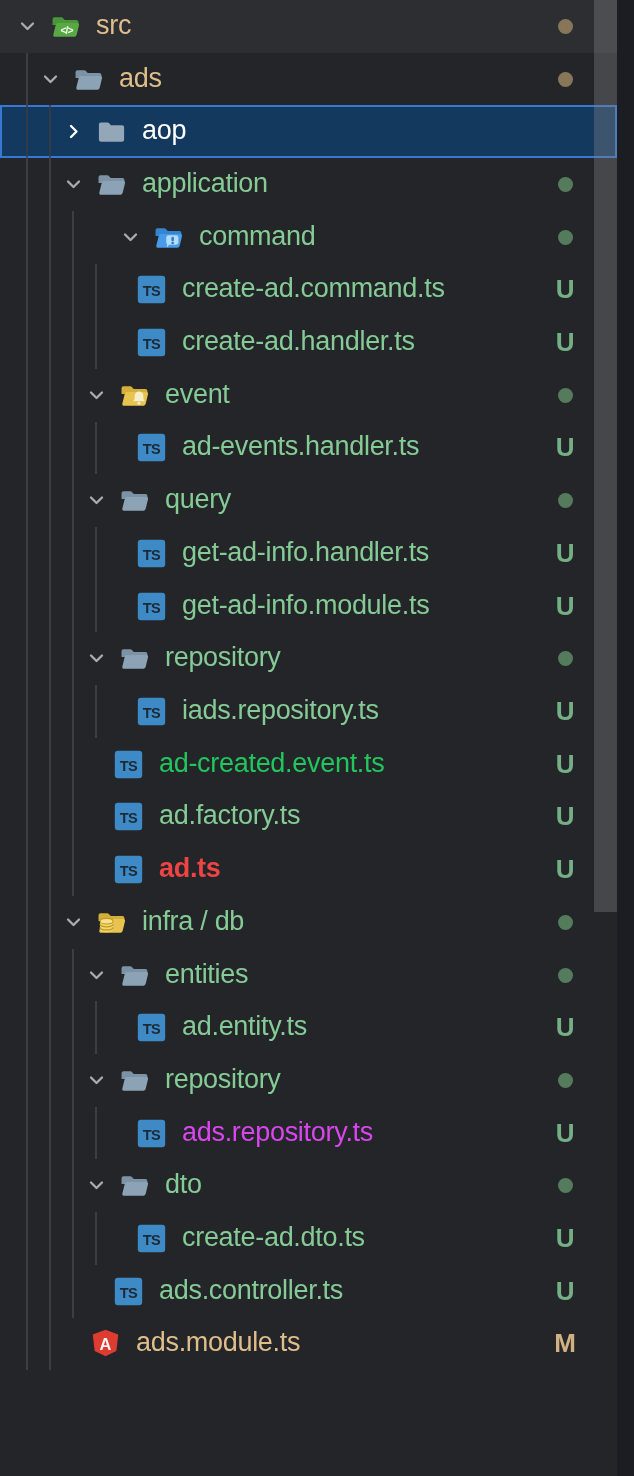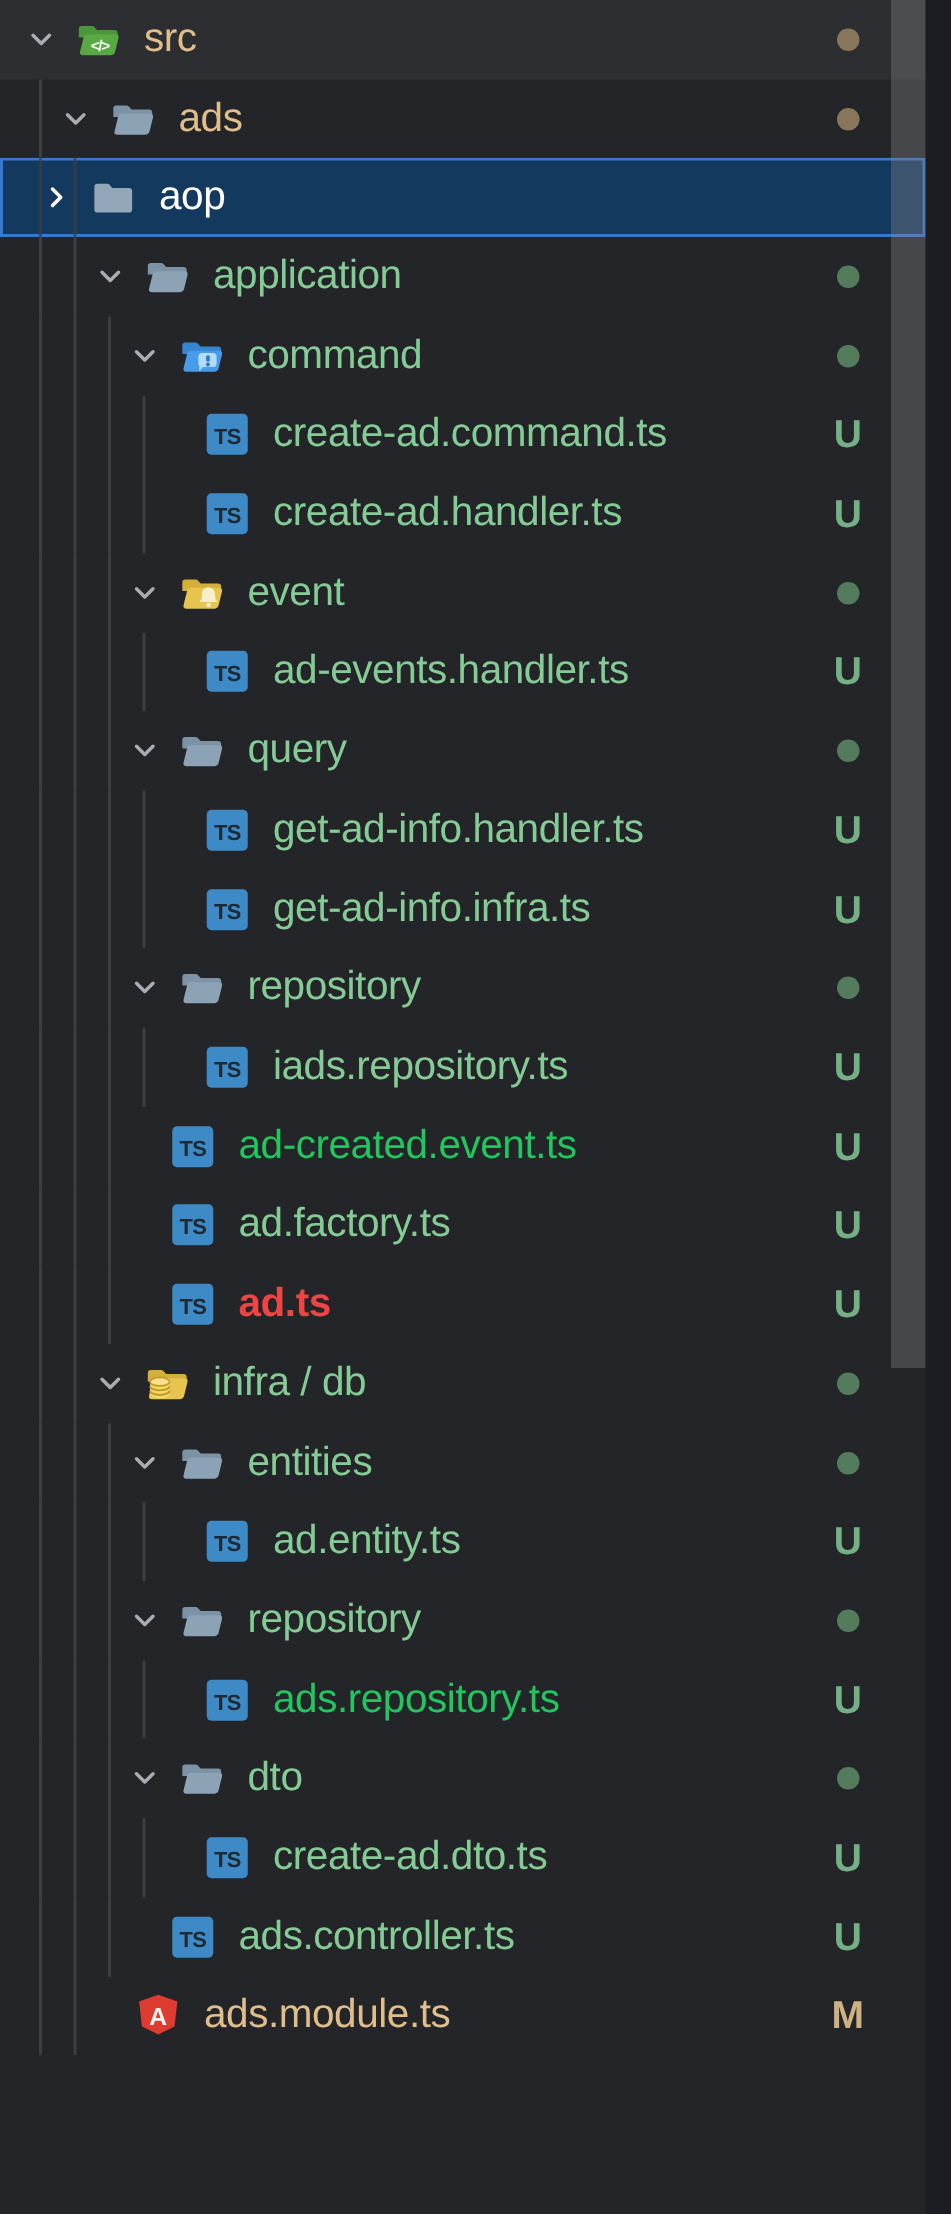--- a/index.html
+++ b/index.html
@@ -88,21 +88,21 @@
      <path d="M2.6 7 q0 -2.2 2.2 -2.2 h7.6 a2.6 2.6 0 0 1 1.9 .9 l1.9 2.1 H29 q2.4 0 2.4 2.4 v3.2 H2.6 Z" fill="#7C93A6"></path>
      <path d="M9 11 H30 C31.6 11 32.4 12.2 32 13.7 L29.5 23.9 C29.1 25.6 27.8 26.5 26.2 26.5 H5.6 C4 26.5 3.1 25.3 3.5 23.8 L6.2 13 C6.6 11.7 7.6 11 9 11 Z" fill="#8CA3B6"></path>
 
    </svg>
         </span>
         <span class="label" style="color: rgb(223, 190, 140);">ads</span>
         <span class="badge">
           <span class="dot" style="background: rgb(135, 118, 90);"></span>
         </span>
       </div>
-      <div class="row selected" style="padding-left: 26px;">
+      <div class="row selected" style="padding-left: 62px;">
         <div class="guide" style="left: 26px;"></div>
         <div class="guide" style="left: 49px;"></div>
         <span class="twistie">
           <svg width="21" height="21" viewBox="0 0 21 21">
             <path d="M8 5 L13.5 10.5 L8 16" fill="none" stroke="#FFFFFF" stroke-width="2.3" stroke-linecap="round" stroke-linejoin="round"></path>
           </svg>
         </span>
         <span class="ficon">
           <svg width="31" height="27" viewBox="0 0 34 30">
             <path d="M3 7.2 C3 5.8 3.9 5 5.3 5 h7.1 c.8 0 1.5 .3 2 .9 l1.9 2.2 H28.7 C30.3 8.1 31 8.9 31 10.4 V24 c0 1.5 -.8 2.3 -2.3 2.3 H5.3 C3.8 26.3 3 25.5 3 24 Z" fill="#93A7B9"></path>
@@ -123,21 +123,21 @@
      <path d="M2.6 7 q0 -2.2 2.2 -2.2 h7.6 a2.6 2.6 0 0 1 1.9 .9 l1.9 2.1 H29 q2.4 0 2.4 2.4 v3.2 H2.6 Z" fill="#7C93A6"></path>
      <path d="M9 11 H30 C31.6 11 32.4 12.2 32 13.7 L29.5 23.9 C29.1 25.6 27.8 26.5 26.2 26.5 H5.6 C4 26.5 3.1 25.3 3.5 23.8 L6.2 13 C6.6 11.7 7.6 11 9 11 Z" fill="#8CA3B6"></path>
 
    </svg>
         </span>
         <span class="label" style="color: rgb(133, 203, 150);">application</span>
         <span class="badge">
           <span class="dot" style="background: rgb(84, 124, 92);"></span>
         </span>
       </div>
-      <div class="row" style="padding-left: 85px;">
+      <div class="row" style="padding-left: 119px;">
         <div class="guide" style="left: 26px;"></div>
         <div class="guide" style="left: 49px;"></div>
         <div class="guide" style="left: 72px;"></div>
         <span class="twistie">
           <svg width="21" height="21" viewBox="0 0 21 21">
             <path d="M5 7.5 L10.5 13 L16 7.5" fill="none" stroke="#A8ADB3" stroke-width="2.3" stroke-linecap="round" stroke-linejoin="round"></path>
           </svg>
         </span>
         <span class="ficon">
           <svg width="31" height="27" viewBox="0 0 34 30">
@@ -262,21 +262,21 @@
         <div class="guide" style="left: 49px;"></div>
         <div class="guide" style="left: 72px;"></div>
         <div class="guide" style="left: 95px;"></div>
         <span class="fspacer"></span>
         <span class="ficon">
           <svg width="31" height="31" viewBox="0 0 34 34">
             <rect x="2" y="2" width="30" height="30" rx="3.5" fill="#3E8AC6"></rect>
             <text x="17" y="24" font-size="16" font-weight="700" fill="#1D2935" text-anchor="middle" font-family="'Liberation Sans',sans-serif" letter-spacing="-0.5">TS</text>
           </svg>
         </span>
-        <span class="label" style="color: rgb(133, 203, 150);">get-ad-info.infra.ts</span>
+        <span class="label" style="color: rgb(133, 203, 150);">get-ad-info.module.ts</span>
         <span class="badge" style="color: rgb(116, 175, 134);">U</span>
       </div>
       <div class="row" style="padding-left: 85px;">
         <div class="guide" style="left: 26px;"></div>
         <div class="guide" style="left: 49px;"></div>
         <div class="guide" style="left: 72px;"></div>
         <span class="twistie">
           <svg width="21" height="21" viewBox="0 0 21 21">
             <path d="M5 7.5 L10.5 13 L16 7.5" fill="none" stroke="#A8ADB3" stroke-width="2.3" stroke-linecap="round" stroke-linejoin="round"></path>
           </svg>
@@ -435,21 +435,21 @@
         <div class="guide" style="left: 49px;"></div>
         <div class="guide" style="left: 72px;"></div>
         <div class="guide" style="left: 95px;"></div>
         <span class="fspacer"></span>
         <span class="ficon">
           <svg width="31" height="31" viewBox="0 0 34 34">
             <rect x="2" y="2" width="30" height="30" rx="3.5" fill="#3E8AC6"></rect>
             <text x="17" y="24" font-size="16" font-weight="700" fill="#1D2935" text-anchor="middle" font-family="'Liberation Sans',sans-serif" letter-spacing="-0.5">TS</text>
           </svg>
         </span>
-        <span class="label" style="color: #22c55e;">ads.repository.ts</span>
+        <span class="label" style="color: #d946ef;">ads.repository.ts</span>
         <span class="badge" style="color: rgb(116, 175, 134);">U</span>
       </div>
       <div class="row" style="padding-left: 85px;">
         <div class="guide" style="left: 26px;"></div>
         <div class="guide" style="left: 49px;"></div>
         <div class="guide" style="left: 72px;"></div>
         <span class="twistie">
           <svg width="21" height="21" viewBox="0 0 21 21">
             <path d="M5 7.5 L10.5 13 L16 7.5" fill="none" stroke="#A8ADB3" stroke-width="2.3" stroke-linecap="round" stroke-linejoin="round"></path>
           </svg>

